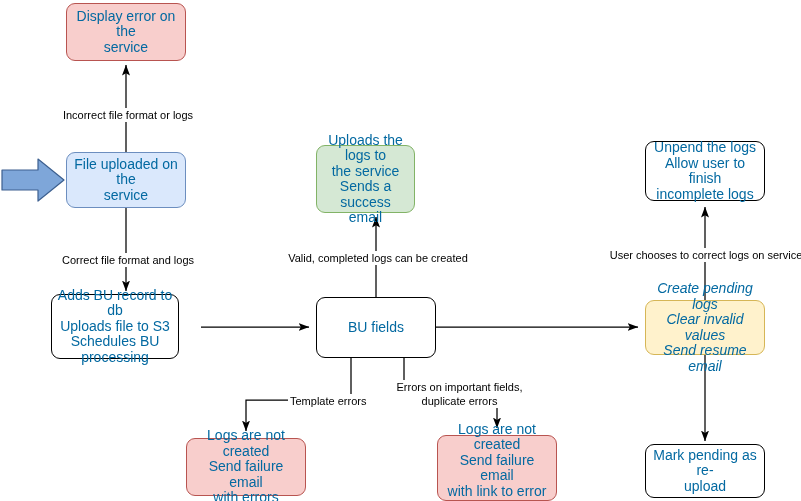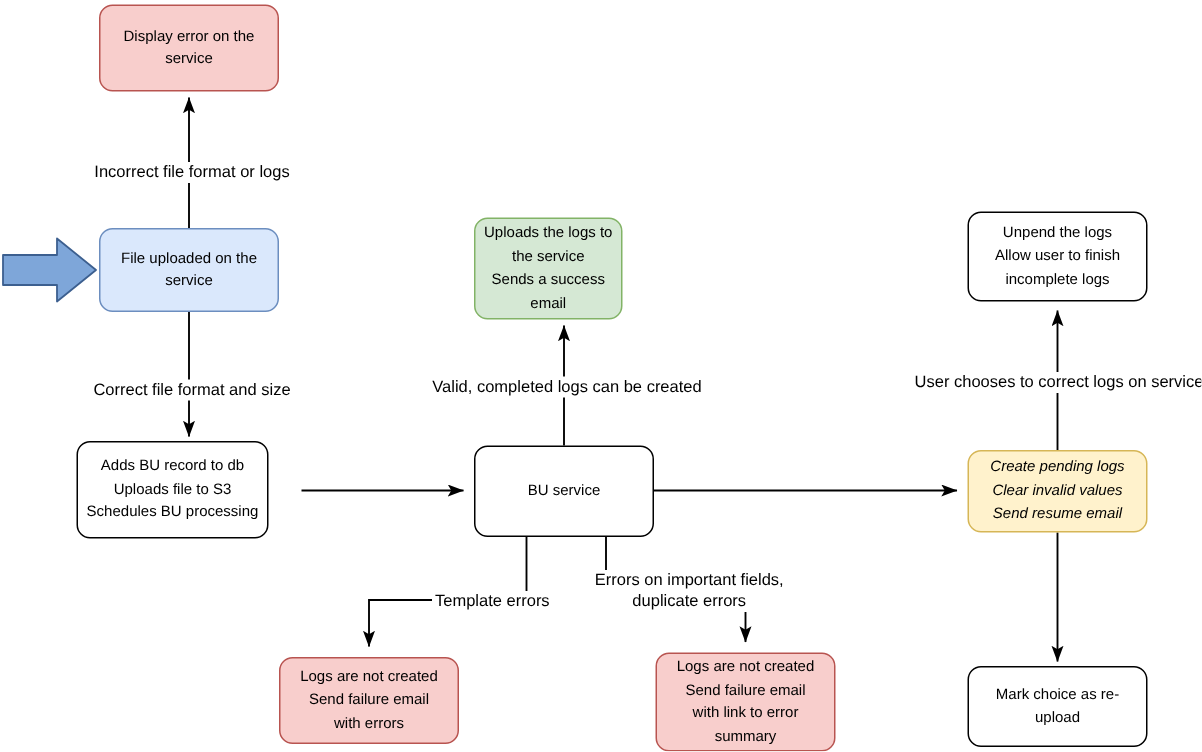--- a/index.html
+++ b/index.html
@@ -25,23 +25,23 @@
   }
   .node {
     position: absolute;
     box-sizing: border-box;
     border: 1px solid #000000;
     border-radius: 9px;
     display: flex;
     align-items: center;
     justify-content: center;
     text-align: center;
-    font-size: 10px;
+    font-size: 14px;
     line-height: 15.5px;
-    color: #000000;
+    color: #0369a1;
     padding: 2px 4px;
     white-space: pre-line;
   }
   .node.pink   { background: #f8cecc; border-color: #b85450; }
   .node.blue   { background: #dae8fc; border-color: #6c8ebf; }
   .node.green  { background: #d5e8d4; border-color: #82b366; }
   .node.yellow { background: #fff2cc; border-color: #d6b656; font-style: italic; }
   .node.plain  { background: #ffffff; border-color: #000000; }
 
   .edge-label {
@@ -100,45 +100,45 @@
 
   <div class="node plain" style="left:51px; top:294px; width:128px; height:65px;">Adds BU record to db
 Uploads file to S3
 Schedules BU processing</div>
 
   <div class="node green" style="left:316px; top:145px; width:99px; height:68px;">Uploads the logs to
 the service
 Sends a success
 email</div>
 
-  <div class="node plain" style="left:316px; top:297px; width:120px; height:61px;">BU service</div>
+  <div class="node plain" style="left:316px; top:297px; width:120px; height:61px;">BU fields</div>
 
   <div class="node plain" style="left:645px; top:141px; width:120px; height:60px;">Unpend the logs
 Allow user to finish
 incomplete logs</div>
 
   <div class="node yellow" style="left:645px; top:300px; width:120px; height:55px;">Create pending logs
 Clear invalid values
 Send resume email</div>
 
   <div class="node pink" style="left:186px; top:438px; width:120px; height:58px;">Logs are not created
 Send failure email
 with errors</div>
 
   <div class="node pink" style="left:437px; top:435px; width:120px; height:66px;">Logs are not created
 Send failure email
 with link to error
 summary</div>
 
-  <div class="node plain" style="left:645px; top:444px; width:120px; height:54px;">Mark choice as re-
+  <div class="node plain" style="left:645px; top:444px; width:120px; height:54px;">Mark pending as re-
 upload</div>
 
   <div class="edge-label" style="left:56px; top:108px; width:140px;">Incorrect file format or logs</div>
 
-  <div class="edge-label" style="left:56px; top:253px; width:140px;">Correct file format and size</div>
+  <div class="edge-label" style="left:56px; top:253px; width:140px;">Correct file format and logs</div>
 
   <div class="edge-label" style="left:281px; top:251px; width:190px;">Valid, completed logs can be created</div>
 
 
   <div class="edge-label" style="left:288px; top:394px; width:85px; text-align:left;">Template errors</div>
 
   <div class="edge-label" style="left:390px; top:380px; width:135px;">Errors on important fields,
 duplicate errors</div>
 
   <div class="edge-label" style="left:607px; top:248px; width:194px;">User chooses to correct logs on service</div>

